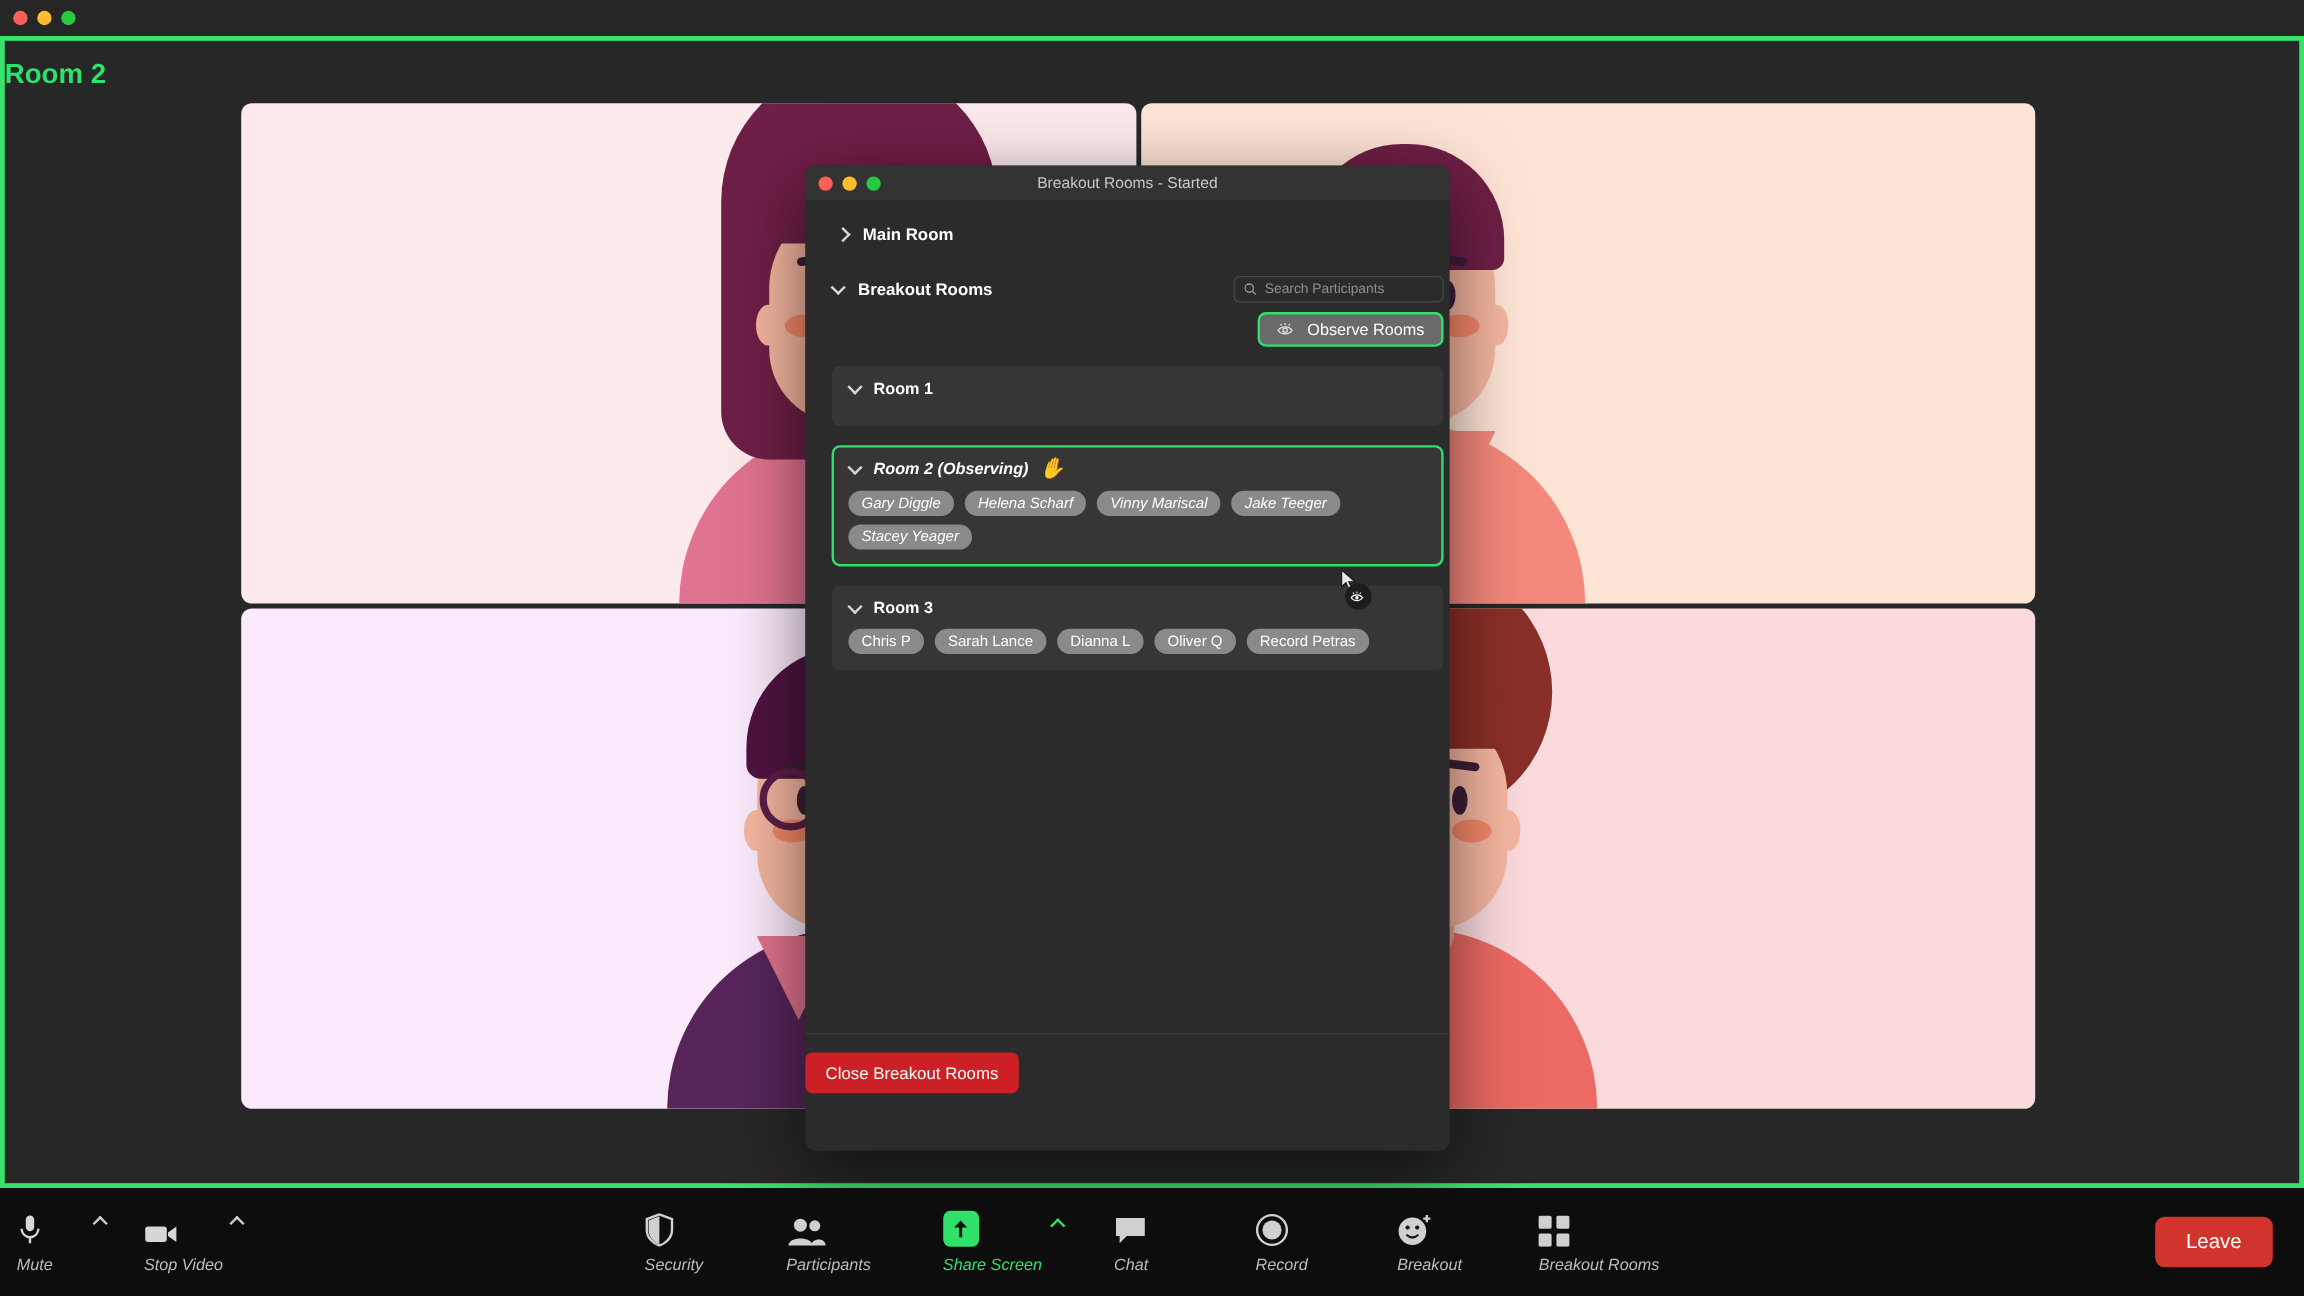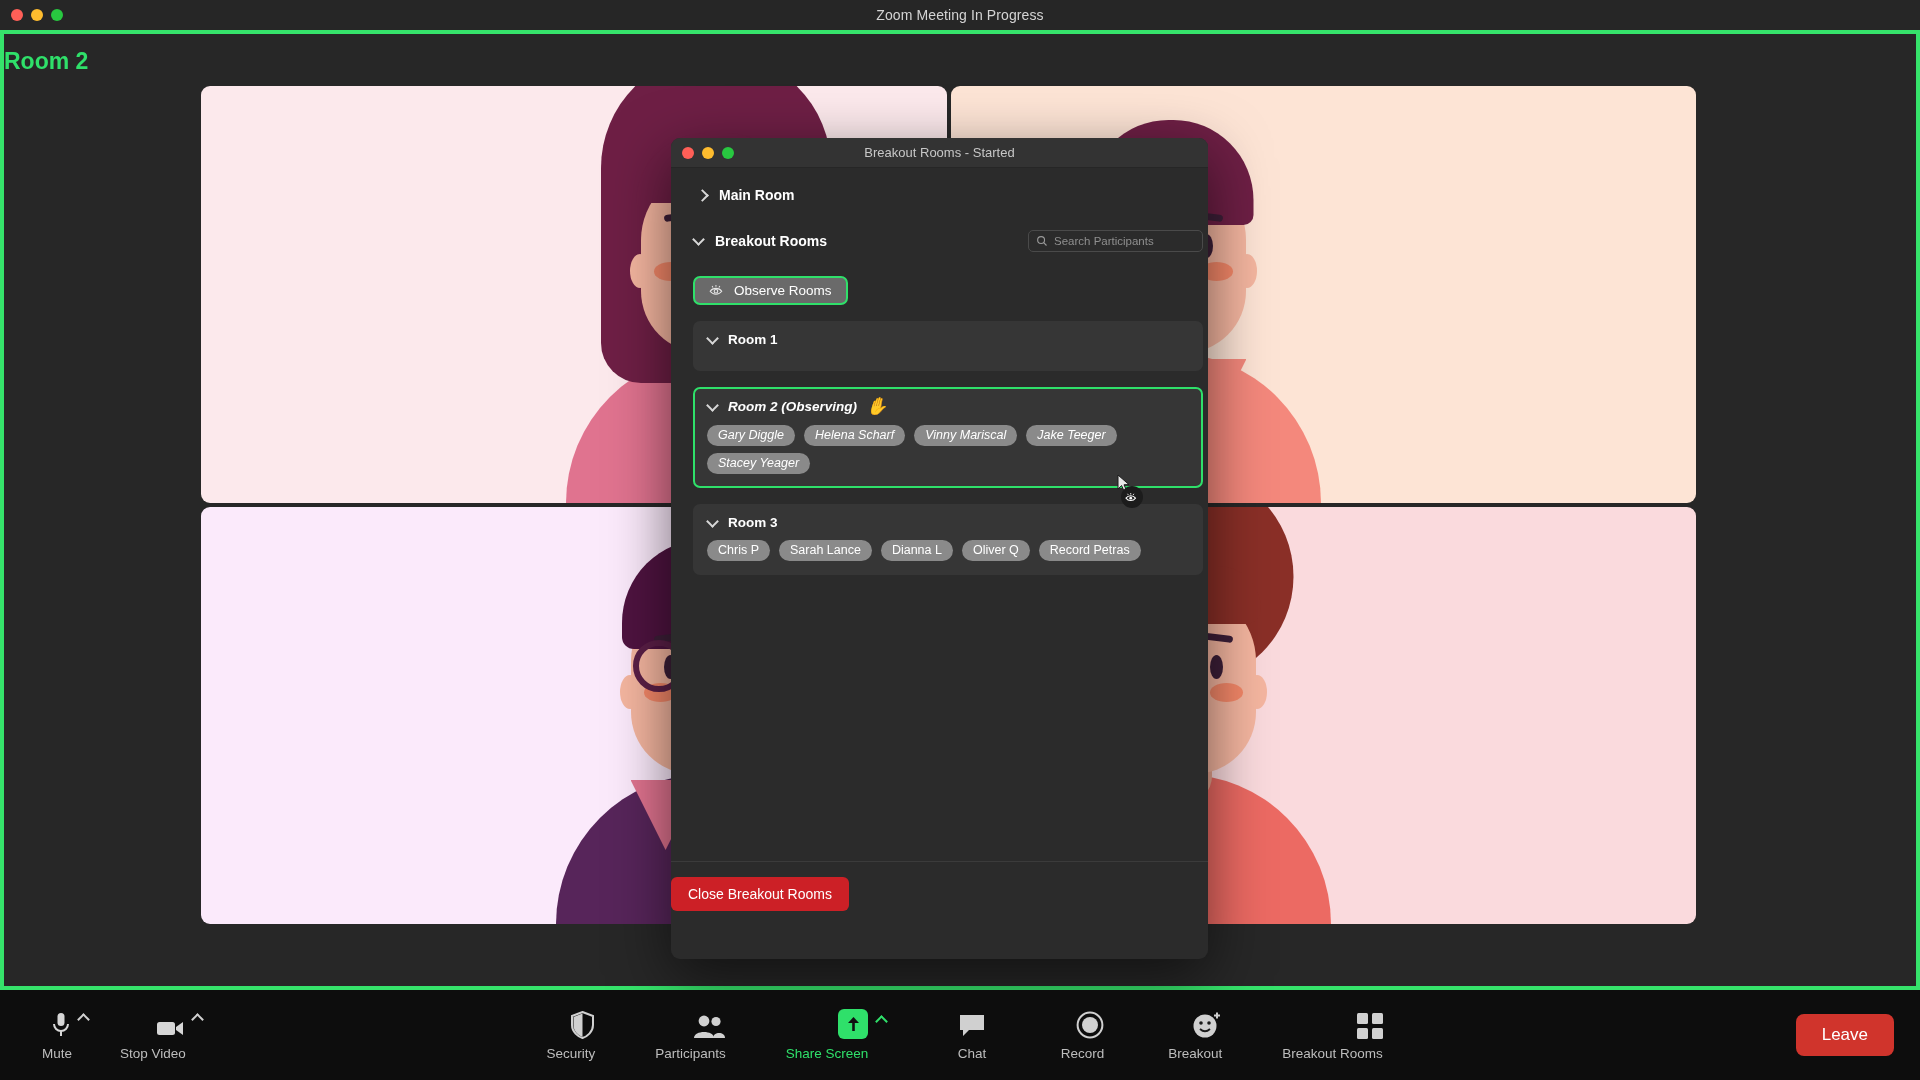--- a/index.html
+++ b/index.html
@@ -172,21 +172,21 @@
     width: 175px; height: 22px; border: 1px solid #4a4a4a; border-radius: 5px;
     background: #2b2b2b; display: flex; align-items: center; gap: 6px; padding: 0 7px;
   }
   .search-input {
     background: transparent; border: 0; outline: none;
     color: #cfcfcf; font-size: 11.5px; width: 140px;
     font-family: "Liberation Sans", sans-serif;
   }
   .search-input::placeholder { color: #8f8f8f; }
 
-  .observe-wrap { display: flex; justify-content: flex-start; margin-top: 22px; }
+  .observe-wrap { display: flex; justify-content: flex-end; margin-top: 6px; }
   .observe-btn {
     display: inline-flex; align-items: center; gap: 8px;
     background: #6a6a6a; border: 2px solid #2fe06a; border-radius: 7px;
     padding: 5px 14px; color: #ffffff; font-size: 13.5px; cursor: pointer;
   }
 
   .room-card {
     margin-top: 16px; background: #363636; border-radius: 7px;
     padding: 11px 14px 14px 14px;
   }
@@ -226,22 +226,22 @@
   .toolbar {
     position: absolute; left: 0; bottom: 0; width: 1920px; height: 90px;
     background: #0d0d0d; display: flex; align-items: center;
   }
   .tb-left { display: flex; margin-left: 14px; gap: 26px; }
   .tb-center {
     position: absolute; left: 0; width: 1920px;
     display: flex; justify-content: center; gap: 60px;
   }
   .tb-item {
-    display: flex; flex-direction: column; align-items: flex-end;
-    gap: 7px; cursor: pointer; min-width: 58px; position: relative;
+    display: flex; flex-direction: column; align-items: flex-start;
+    gap: 7px; cursor: pointer; min-width: 58px; position: relative; font-style: italic;
   }
   .tb-icon { height: 30px; display: flex; align-items: flex-end; justify-content: center; }
   .tb-label { font-size: 13.5px; color: #bdbdbd; white-space: nowrap; }
   .tb-label.accent { color: #2fe06a; }
   .caret {
     position: absolute; top: 6px; right: -16px;
     width: 9px; height: 9px; border-left: 2px solid #cfcfcf; border-top: 2px solid #cfcfcf;
     transform: rotate(45deg);
   }
   .caret.green { border-color: #2fe06a; }
@@ -257,21 +257,20 @@
 </style>
 </head>
 <body>
 
 <div class="os-titlebar">
   <div class="traffic">
     <span class="tl red"></span>
     <span class="tl yellow"></span>
     <span class="tl green"></span>
   </div>
-  <div class="os-title">Zoom Meeting In Progress</div>
 </div>
 
 <div class="stage">
   <div class="room-label">Room 2</div>
 
   <div class="grid">
 
     <div class="tile" style="background:#fce9ec">
       <div class="av" style="right:-30px; left:auto; width:70%">
         <div class="body" style="background:#e0738f"></div>

